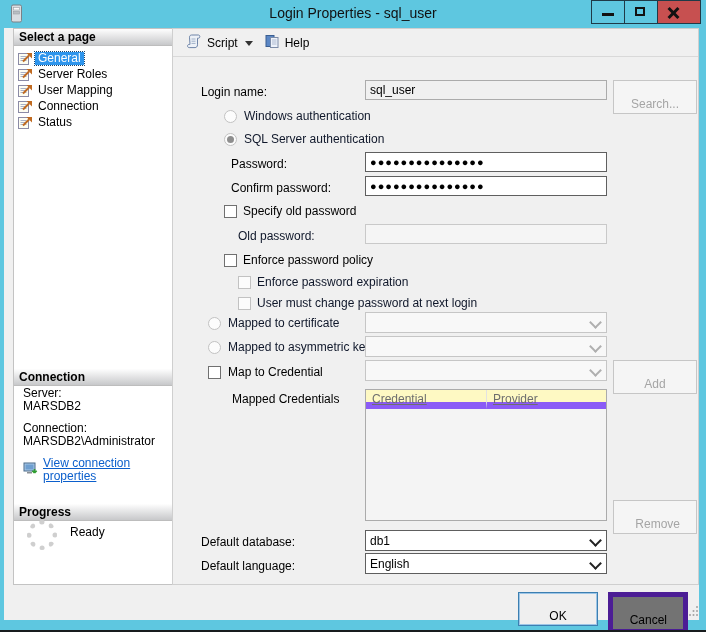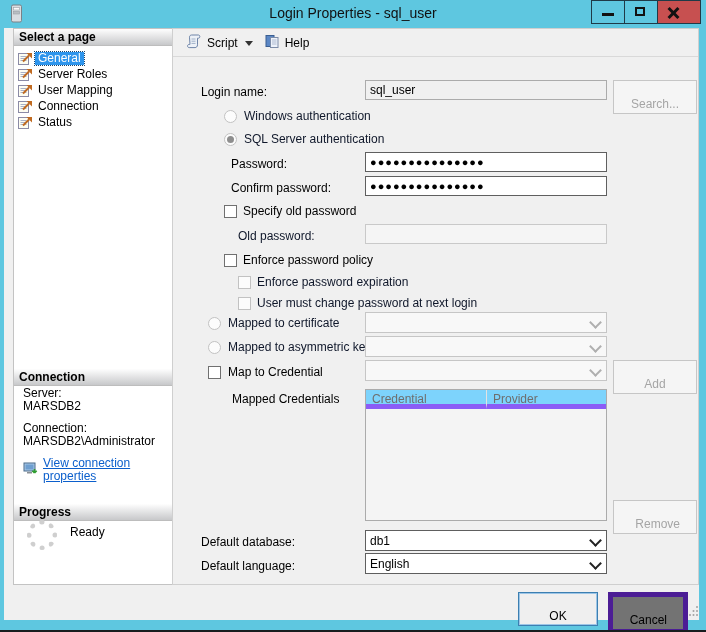--- a/index.html
+++ b/index.html
@@ -72,22 +72,22 @@
   .combo.off .chev{border-color:#AFAFAF;}
 
   .btn{position:absolute;box-sizing:border-box;font:inherit;text-align:center;padding:16px;}
   .btn.off{background:#F5F5F5;border:1px solid #C6C6C6;color:#A5A5A5;}
   .btn.ok{background:#EFEFEF;border:1px solid #3C7FB1;box-shadow:inset 0 0 0 1px #9CC5E6;}
   .btn.cancel{background:#737373;border:5px solid #4c1d95;text-align:right;}
 
   .lv{position:absolute;left:192px;top:360px;width:242px;height:132px;background:#F4F4F4;
       border:1px solid #ABABAB;box-sizing:border-box;}
   .lv-head{display:flex;height:19px;color:#6E6E6E;}
-  .lv-col{box-sizing:border-box;background:#7dd3fc;border-right:1px solid #E2E2E2;
-          border-bottom:5px solid #8b5cf6;padding:2px 0 0 6px;}
+  .lv-col{box-sizing:border-box;background:#fef9c3;border-right:1px solid #E2E2E2;
+          border-bottom:7px solid #8b5cf6;padding:2px 0 0 6px;text-decoration:underline;}
 
   .grip{position:absolute;left:684px;top:577px;}
 </style>
 </head>
 <body>
 
 <div class="win">
 
   <div class="titlebar">
     <span class="app-icon">

